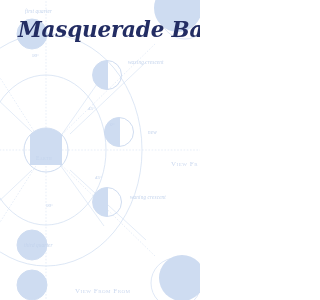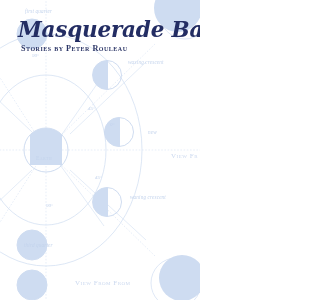--- a/index.html
+++ b/index.html
@@ -40,20 +40,21 @@
   .caps-label {
     font-variant: small-caps;
     font-size: 5.6px;
     letter-spacing: 0.4px;
   }
   .caps-label-big {
     font-variant: small-caps;
     font-size: 7px;
     letter-spacing: 0.5px;
     color: #ccd9ef;
+    margin-top: 8px;
   }
   #title {
     position: absolute;
     left: 18px;
     top: 19px;
     font-family: "DejaVu Serif", serif;
     font-style: italic;
     font-weight: bold;
     font-size: 21.5px;
     color: #232d63;
@@ -196,15 +197,14 @@
 
   <div class="txt phase-label" style="left:130px; top:195px;">waning crescent</div>
 
   <div class="txt angle-label" style="left:46px; top:203px;">90°</div>
 
   <div class="txt phase-label" style="left:24px; top:243px;">third quarter</div>
 
   <div class="txt caps-label-big" style="left:75px; top:280px;">View From From</div>
 
   <div id="title">Masquerade Ball</div>
-  <div id="subtitle">Stories by Peter Rouleau</div>
 
 </div>
 
 </body></html>

